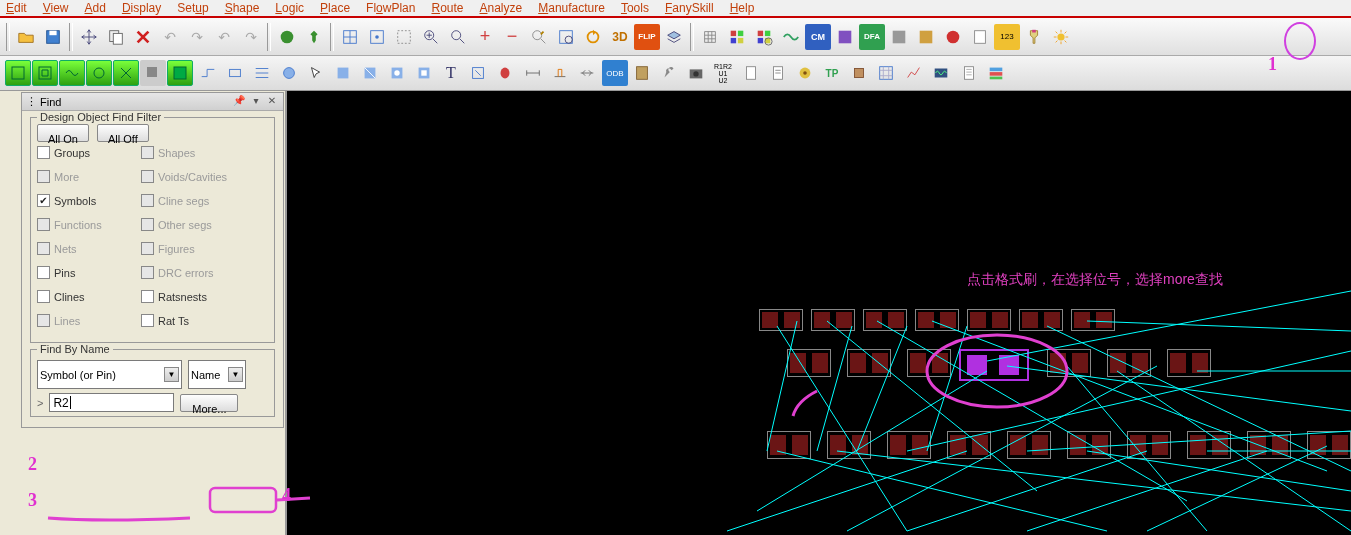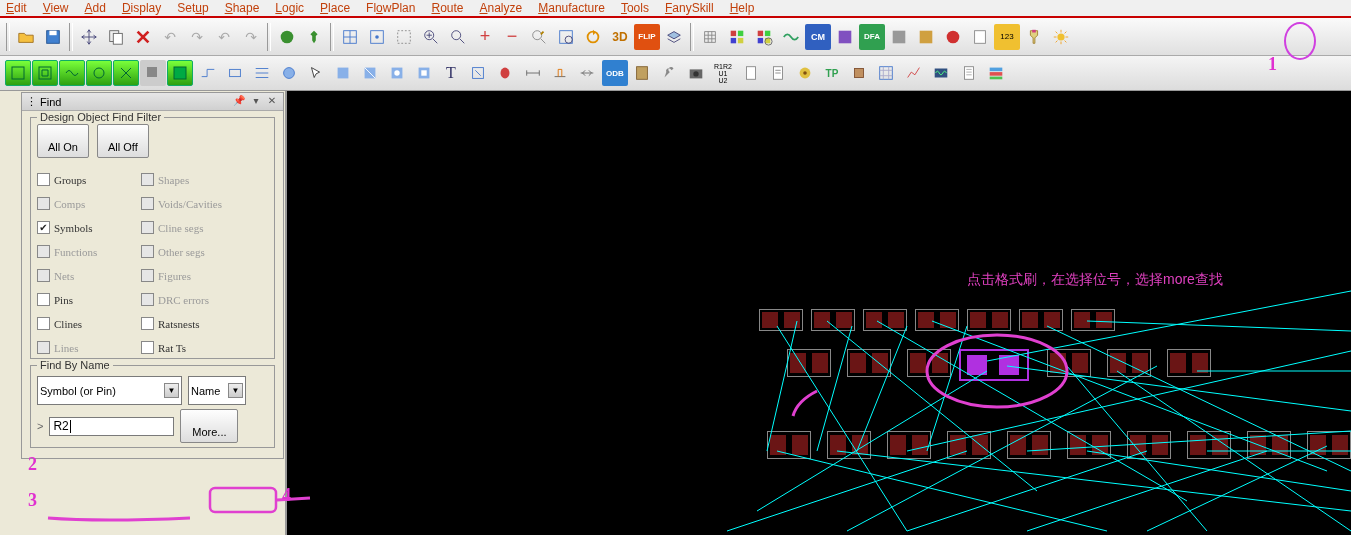--- a/index.html
+++ b/index.html
@@ -19,22 +19,22 @@
 .workspace { position:relative; height:444px; display:flex; }
 
 .sidebar { width:287px; background:#ece9d8; border-right:2px solid #999; display:flex; flex-direction:column; padding-left:20px;}
 .find-panel { border:1px solid #999; background:#ece9d8; margin:1px; padding-bottom:4px; }
 .find-hdr { height:18px; background:linear-gradient(#e6e6e6,#d0d0d0); border-bottom:1px solid #aaa; display:flex; align-items:center; padding:0 4px; font-size:11px; }
 .find-hdr .spacer { flex:1; }
 .find-hdr .hbtn { width:14px; height:14px; text-align:center; color:#555; cursor:pointer; font-size:10px; margin-left:2px;}
 .fieldset { border:1px solid #999; margin:6px 8px 2px 8px; padding:6px 6px 4px 6px; position:relative; }
 .fieldset .legend { position:absolute; top:-7px; left:6px; background:#ece9d8; padding:0 3px; font-size:11px; color:#333; }
 .btnrow { display:flex; gap:8px; margin-bottom:4px; }
-.winbtn { height:18px; padding:16px 10px; background:linear-gradient(#fefefe,#ddd); border:1px solid #888; border-radius:2px; font-size:11px; cursor:pointer; }
-.chkrow { display:flex; align-items:flex-end; height:24px;font-family:Liberation Serif, serif; }
+.winbtn { height:18px; padding:8px 10px; background:linear-gradient(#fefefe,#ddd); border:1px solid #888; border-radius:2px; font-size:11px; cursor:pointer; }
+.chkrow { display:flex; align-items:flex-start; height:24px; }
 .chkcol { width:104px; display:flex; align-items:center; gap:4px; color:#333;}
 .chkcol.dis { color:#9a9a9a; }
 .chk { width:13px; height:13px; border:1px solid #888; background:#fff; display:inline-flex; align-items:center; justify-content:center; font-size:10px; color:#222;}
 .chk.dis { background:#e6e6e6; }
 
 .nameblk { margin:6px 8px; }
 .selrow { display:flex; gap:6px; align-items:center; margin-top:4px;}
 .winselect { height:29px; border:1px solid #7a7a7a; background:#fff; font-size:11px; padding:0 2px; display:flex; align-items:center; justify-content:space-between; }
 .winselect .arrow { width:15px; height:15px; background:linear-gradient(#eee,#ccc); border:1px solid #888; text-align:center; line-height:13px; font-size:8px; }
 .textin { height:19px; border:1px solid #7a7a7a; background:#fff; font-size:12px; padding:0 3px; display:flex; align-items:center; }
@@ -358,21 +358,21 @@
         <path d="M4 14h12" stroke="#666"></path>
         <path d="M8 14V6h4v8" stroke="#e07000" fill="none"></path>
       </svg>
     </div>
   <div class="tbtn">
       <svg viewBox="0 0 20 20">
         <path d="M3 10h14M5 10l3-3M5 10l3 3M15 10l-3-3M15 10l-3 3" stroke="#666"></path>
       </svg>
     </div>
   <div class="sep"></div>
-  <div class="tbtn" style="background:#3080d0;color:#fff;font-size:8px;font-weight:bold">ODB</div>
+  <div class="tbtn" style="background:#3080d0;color:#fff;font-size:8px;font-weight:normal">ODB</div>
   <div class="tbtn">
       <svg viewBox="0 0 20 20">
         <rect x="4" y="3" width="12" height="14" fill="#c0a060" stroke="#806030"></rect>
       </svg>
     </div>
   <div class="tbtn">
       <svg viewBox="0 0 20 20">
         <path d="M5 15l6-6a3 3 0 114-4l-2 2-2-2a3 3 0 00-4 4z" fill="#888"></path>
       </svg>
     </div>
@@ -464,21 +464,21 @@
                 <span>Groups</span>
               </div>
     <div class="chkcol dis">
       <span class="chk dis"></span>
                 <span>Shapes</span>
               </div>
             </div>
             <div class="chkrow">
               <div class="chkcol dis">
       <span class="chk dis"></span>
-                <span>Comps</span>
+                <span>More</span>
               </div>
     <div class="chkcol dis">
       <span class="chk dis"></span>
                 <span>Voids/Cavities</span>
               </div>
             </div>
             <div class="chkrow">
               <div class="chkcol">
       <span class="chk">✔</span>
                 <span>Symbols</span>

